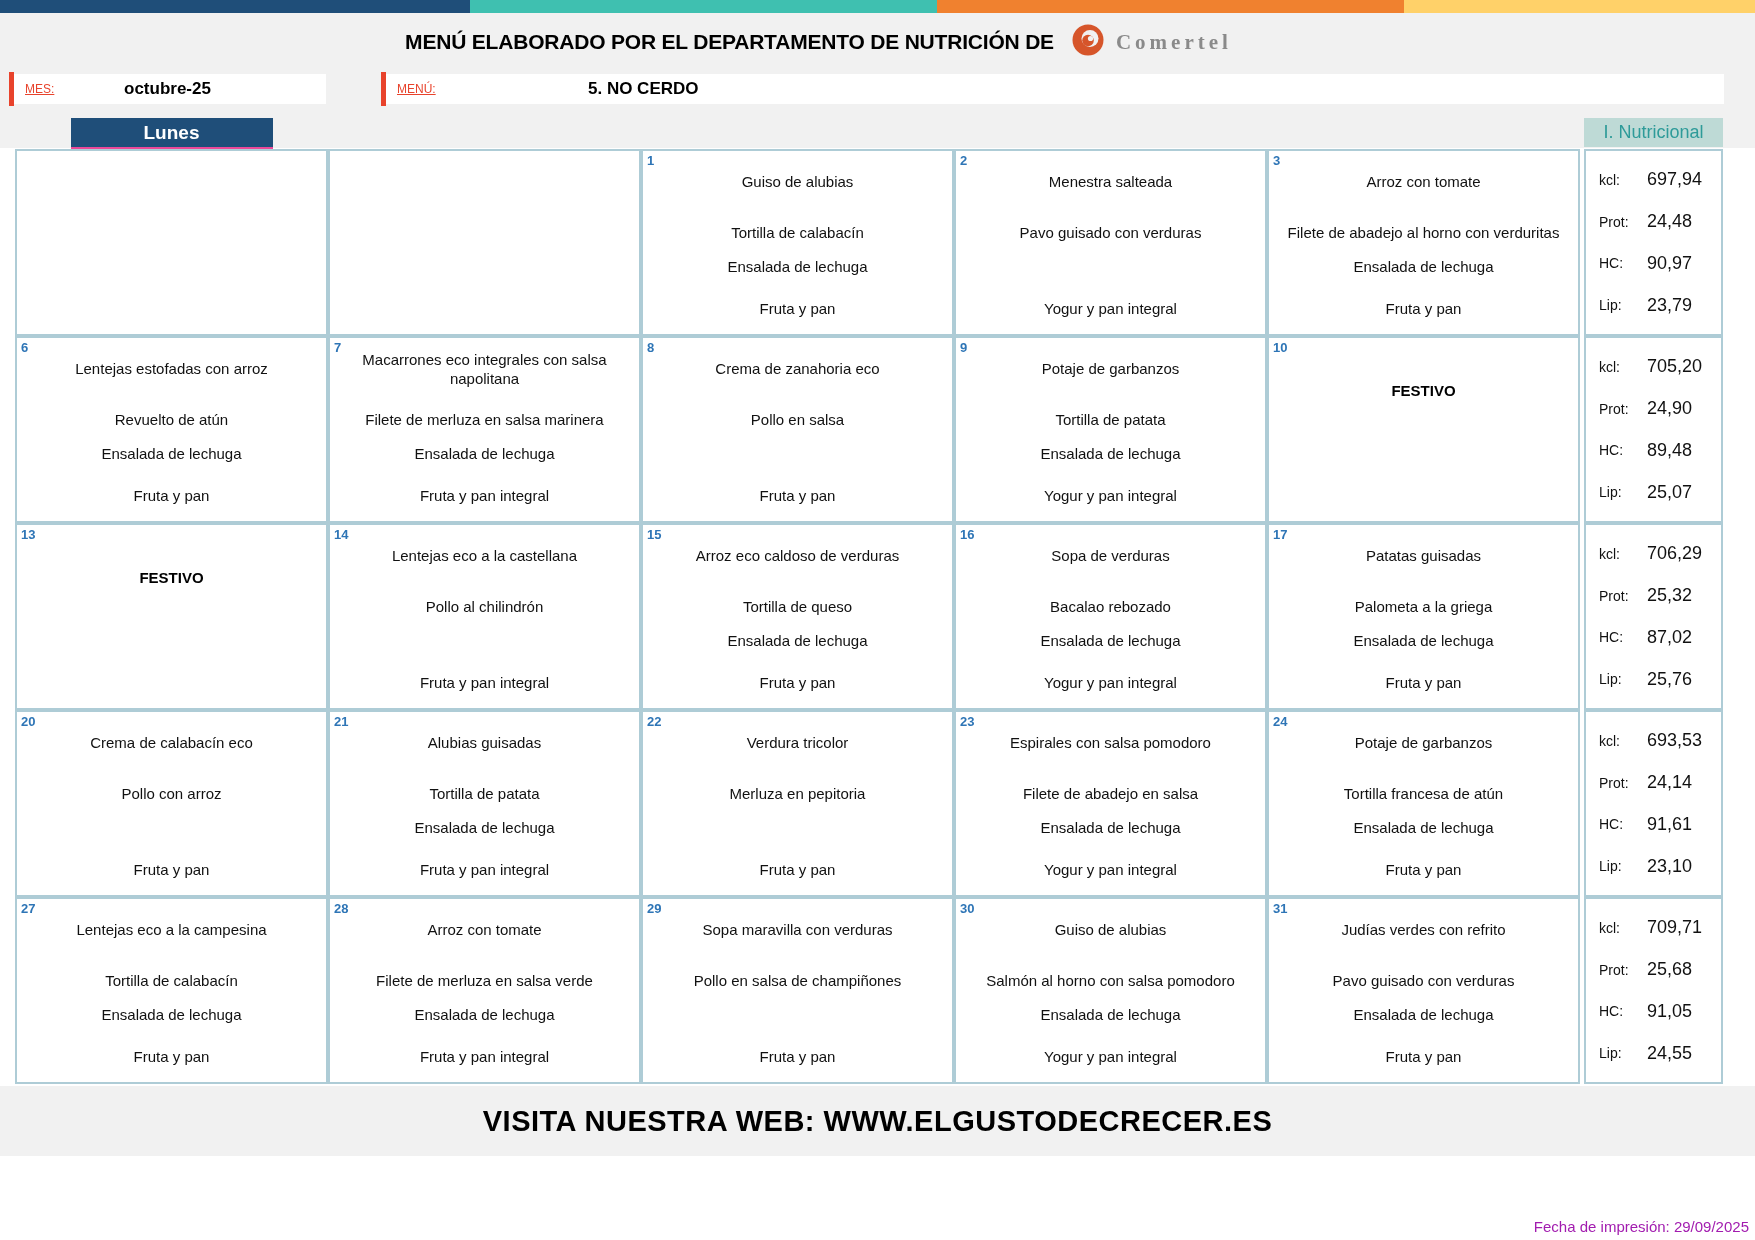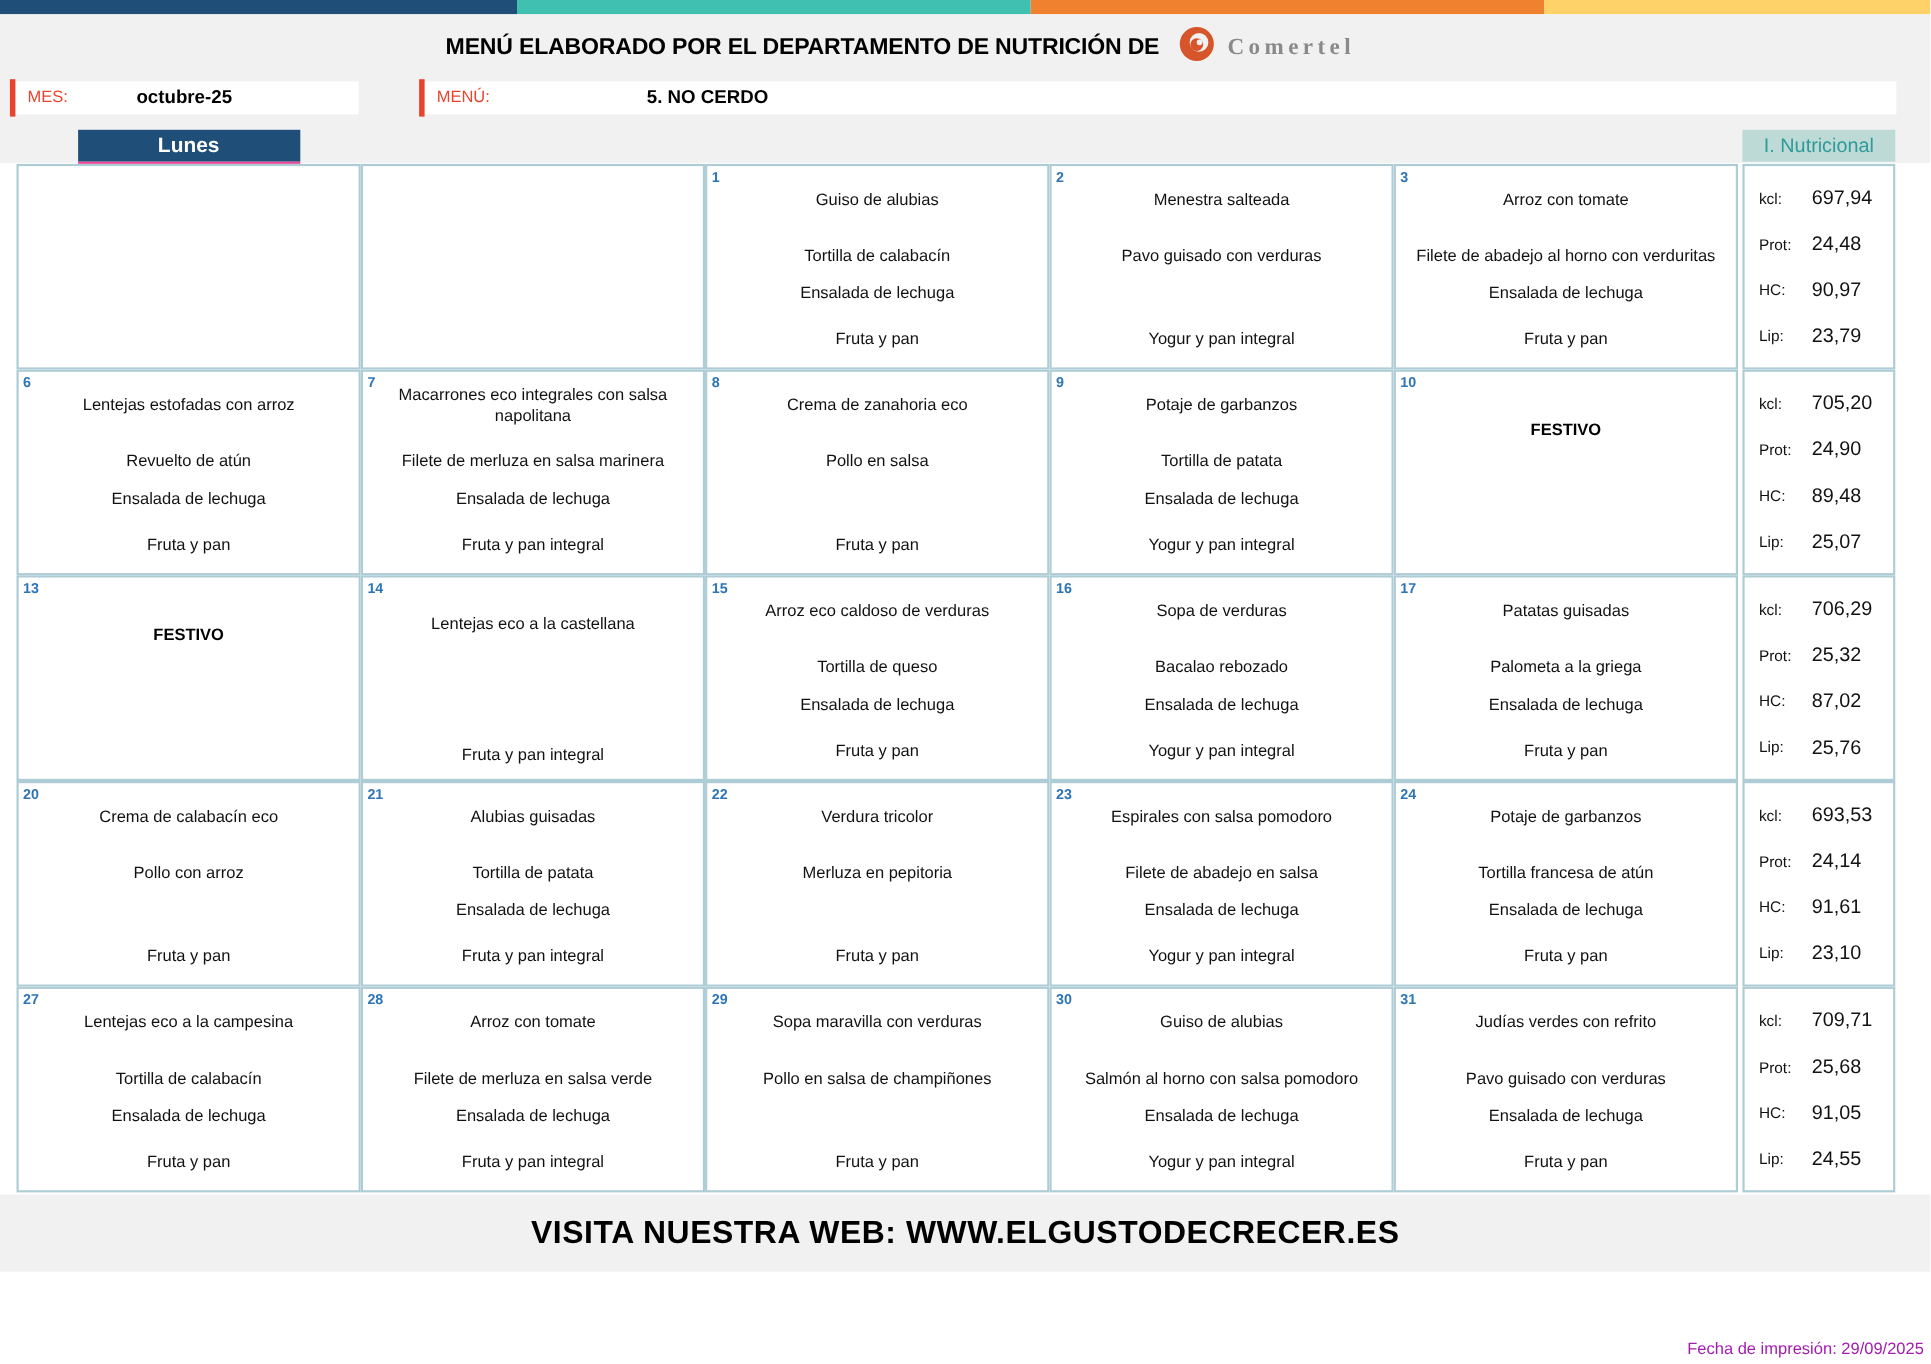--- a/index.html
+++ b/index.html
@@ -19,21 +19,21 @@
 
   
   .title-row{position:absolute;top:22px;left:16px;width:100%;display:flex;justify-content:center;align-items:center;gap:16px;padding-right:150px;box-sizing:border-box;}
   .title{font-size:21px;font-weight:700;color:#000;letter-spacing:-0.2px;}
   .logo{display:flex;align-items:center;gap:10px;}
   .logo-text{font-size:21px;font-weight:700;letter-spacing:4px;}
 
   
   .meta-box{position:absolute;top:74px;height:30px;background:#fff;}
   .meta-box .accent{position:absolute;left:0;top:-2px;bottom:-2px;width:5px;}
-  .meta-label{position:absolute;left:16px;top:0;height:38px;line-height:30px;font-size:15px;}
+  .meta-label{position:absolute;left:16px;top:0;height:38px;line-height:30px;font-size:12px;text-decoration:underline;}
   .meta-value{position:absolute;top:0;height:30px;line-height:30px;font-size:17px;font-weight:700;color:#000;}
   .mes-box{left:9px;width:317px;}
   .mes-box .meta-value{left:0;right:0;text-align:center;}
   .menu-box{left:381px;width:1343px;}
   .menu-box .meta-value{left:207px;}
 
   
   .day-headers{position:absolute;top:118px;left:15px;width:1565px;display:flex;flex-direction:column;}
   .day-head-wrap{width:313px;display:flex;justify-content:center;}
   .day-head{width:202px;height:29px;line-height:29px;text-align:center;font-weight:700;font-size:19px;}
@@ -303,20 +303,23 @@
         <div class="day-cell">
           <span class="day-num">13</span>
           <div class="festivo">FESTIVO</div>
         </div>
         <div class="day-cell">
           <span class="day-num">14</span>
           <div class="slots">
             <div class="slot">
               <span class="item">Lentejas eco a la castellana</span>
             </div>
+            <div class="slot">
+              <span class="item">Pollo al chilindrón</span>
+            </div>
             <div class="slot"></div>
             <div class="slot">
               <span class="item">Fruta y pan integral</span>
             </div>
           </div>
         </div>
         <div class="day-cell">
           <span class="day-num">15</span>
           <div class="slots">
             <div class="slot">

